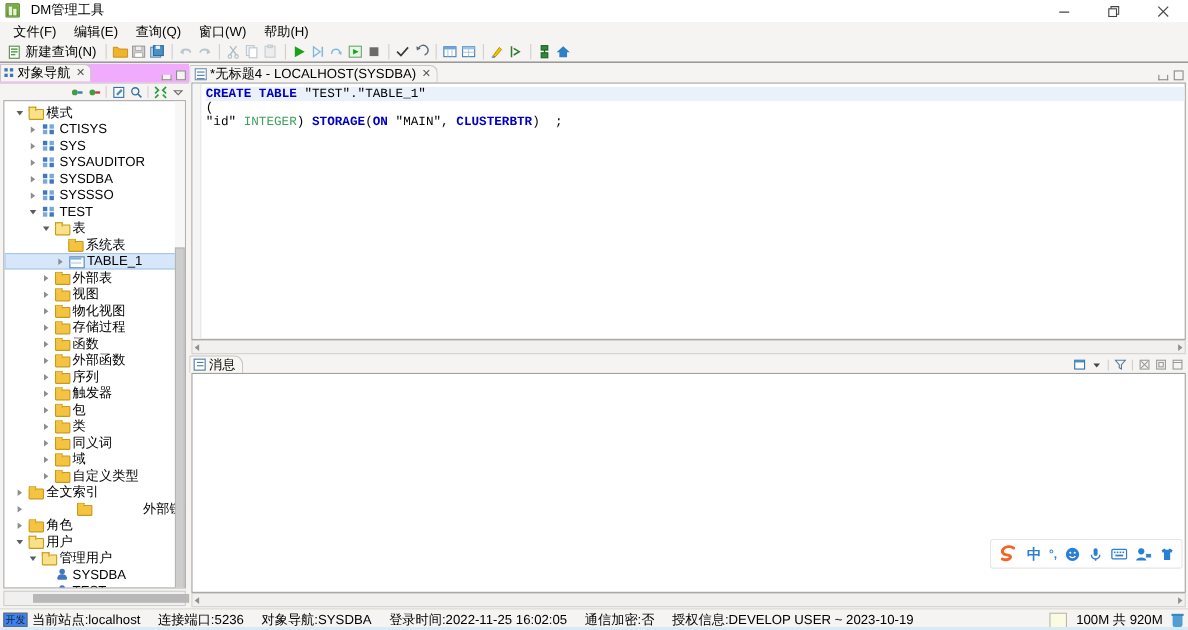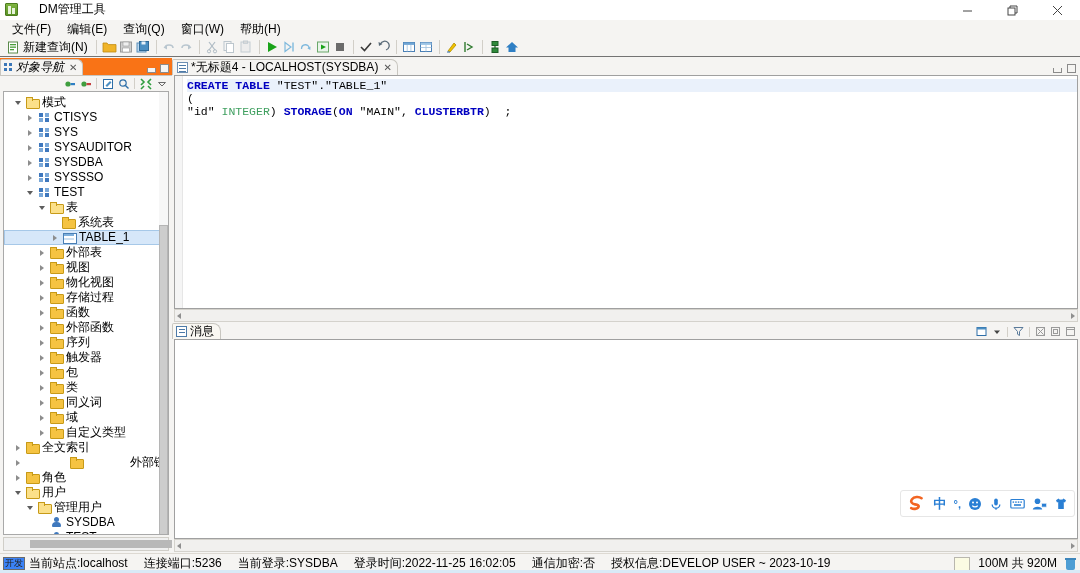--- a/index.html
+++ b/index.html
@@ -13,21 +13,21 @@
     color: #000;
     -webkit-font-smoothing: antialiased;
   }
   #app { position: relative; width: 1080px; height: 573px; background: #f5f4f2; }
 
   
   .titlebar {
     height: 20px; background: #ffffff; display: flex; align-items: center;
     position: relative; border-bottom: 1px solid #ffffff;
   }
-  .title-left { display: flex; align-items: center; padding-left: 5px; gap: 21px; }
+  .title-left { display: flex; align-items: center; padding-left: 5px; gap: 10px; }
   .app-logo {
     width: 13px; height: 13px; position: relative; display:inline-block;
     background: linear-gradient(#7fb441,#5a9226);
     border: 1px solid #4c7d1f; border-radius: 1px;
   }
   .app-logo::before{
     content:""; position:absolute; left:2px; top:2px; width:3px; height:8px; background:#e8f3dc;
   }
   .app-logo::after{
     content:""; position:absolute; left:6px; top:4px; width:3px; height:6px; background:#e8f3dc;
@@ -63,23 +63,22 @@
 
   
   .main { position: absolute; top: 58px; left: 0; right: 0; bottom: 20px; }
 
   
   .leftpanel {
     position: absolute; left: 0; top: 0; width: 172px; bottom: 0;
     background: #f5f4f2; display: flex; flex-direction: column;
   }
   .panel-tabrow {
-    height: 17px; display: flex; align-items: flex-end; position: relative;
-    background: #f97316;
-    font-style: italic;
+    height: 17px; display: flex; align-items: flex-start; position: relative;
+    background: #f0abfc;
   }
   .panel-tab {
     display: flex; align-items: center; gap: 3px; height: 16px;
     padding: 0 5px 0 3px; font-size: 12px;
     background: #f5f4f2;
     border-left: 1px solid #c8c6c0; border-top: 1px solid #c8c6c0;
     border-right: 1px solid #c8c6c0;
     border-top-left-radius: 2px; border-top-right-radius: 6px;
   }
   .nav-icon {
@@ -870,21 +869,21 @@
         </span>
       </div>
 
     </div>
   </div>
 
   <div class="statusbar">
     <span class="sb-badge">开发</span>
     <span class="sb-item">当前站点:localhost</span>
     <span class="sb-item">连接端口:5236</span>
-    <span class="sb-item">当前登录:SYSDBA</span>
+    <span class="sb-item">对象导航:SYSDBA</span>
     <span class="sb-item">登录时间:2022-11-25 16:02:05</span>
     <span class="sb-item">通信加密:否</span>
     <span class="sb-item">授权信息:DEVELOP USER ~ 2023-10-19</span>
     <span class="sb-right">
       <span class="heap-bar"></span>
       <span class="heap-txt">100M 共 920M</span>
       <span class="trash"></span>
     </span>
   </div>
 

